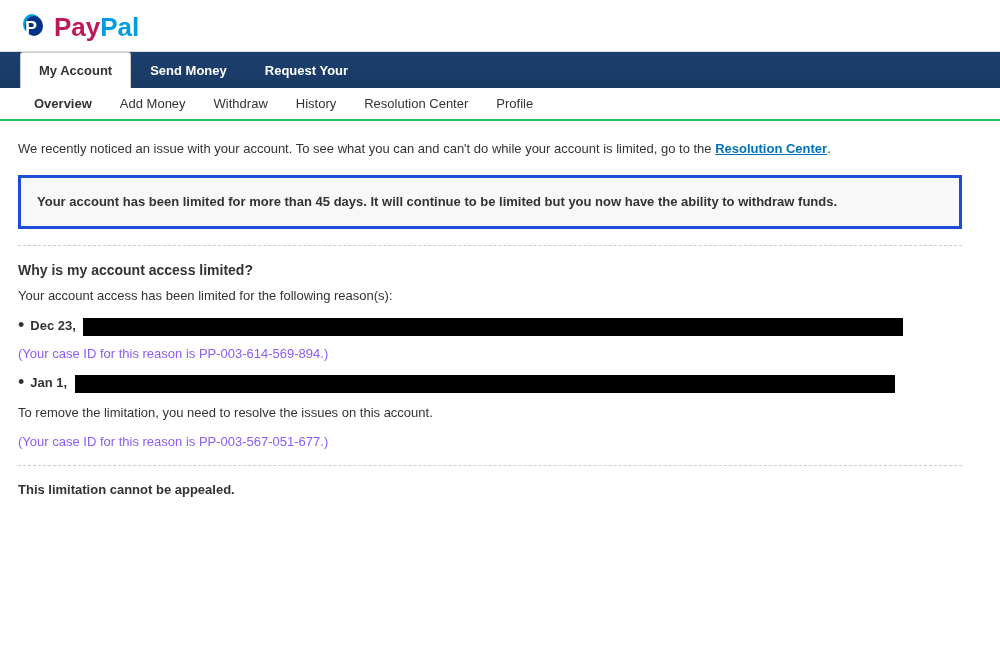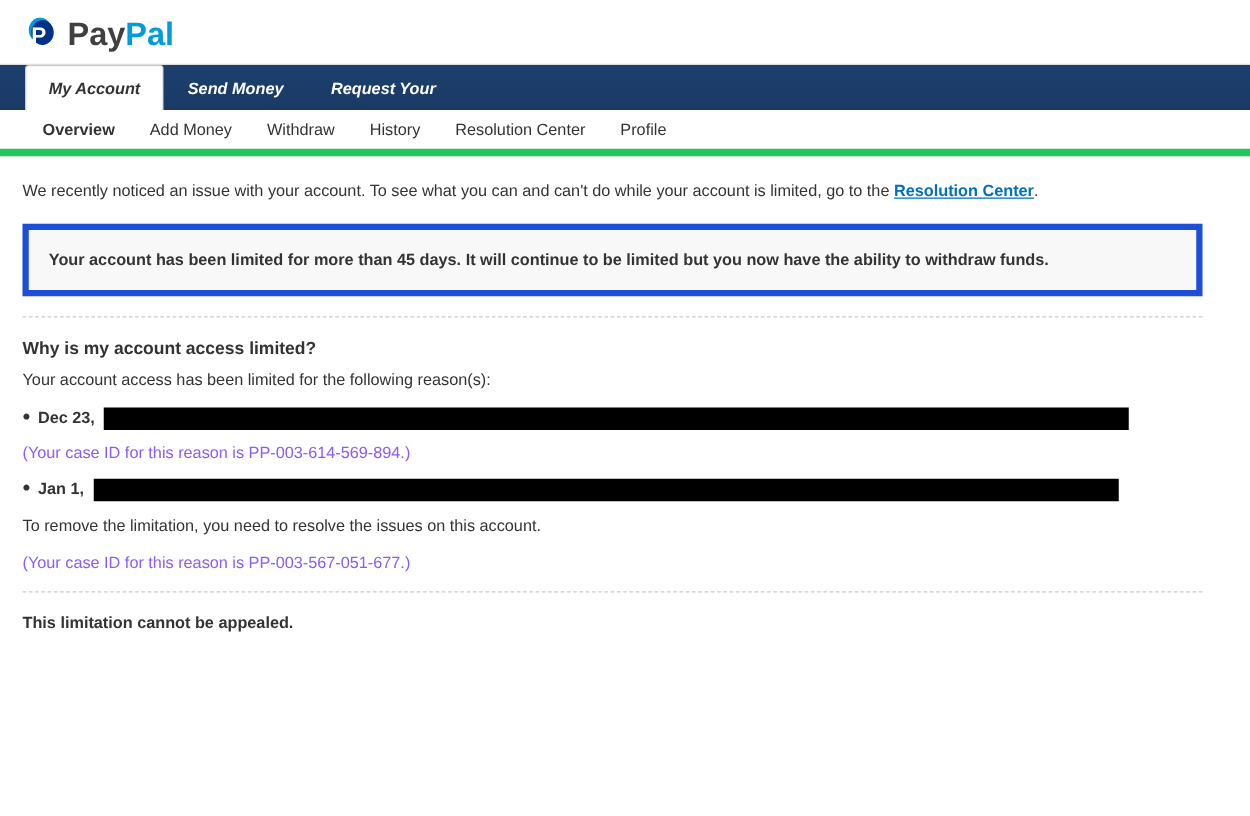--- a/index.html
+++ b/index.html
@@ -3,40 +3,40 @@
   <meta charset="utf-8">
   <style>
     * { margin: 0; padding: 0; box-sizing: border-box; }
     body { font-family: Arial, Helvetica, sans-serif; font-size: 13px; color: #333; background: #fff; }
 
     
     #header { padding: 12px 20px 8px 20px; border-bottom: 1px solid #ddd; }
     .paypal-logo { display: flex; align-items: center; gap: 6px; }
     .paypal-p-icon { width: 28px; height: 28px; }
     .paypal-wordmark { font-size: 26px; font-weight: bold; }
-    .paypal-pay { color: #404040; }
+    .paypal-pay { color: #be185d; }
     .paypal-pal { color: #009cde; }
 
     
-    #main-nav { background: linear-gradient(to bottom, #1c3f6e, #1a3a65); padding: 0 20px; display: flex; align-items: flex-end; font-style: italic; }
+    #main-nav { background: linear-gradient(to bottom, #1c3f6e, #1a3a65); padding: 0 20px; display: flex; align-items: flex-end; }
     .nav-tab { padding: 10px 18px; font-size: 13px; font-weight: bold; color: #fff; cursor: pointer; border: 1px solid transparent; border-bottom: none; text-decoration: none; display: inline-block; }
     .nav-tab.active { background: #fff; color: #333; border-color: #ccc; border-radius: 3px 3px 0 0; }
 
     
-    #sub-nav { border-bottom: 6px solid #22c55e; padding: 0 20px; display: flex; align-items: center; gap: 0; background: #fff; }
+    #sub-nav { border-bottom: 2px solid #22c55e; padding: 0 20px; display: flex; align-items: center; gap: 0; background: #fff; }
     .sub-nav-item { padding: 8px 14px; font-size: 13px; color: #333; cursor: pointer; text-decoration: none; display: inline-block; }
     .sub-nav-item.active { font-weight: bold; }
 
     
     #content { padding: 18px 18px; max-width: 980px; }
 
     .notice-text { font-size: 13px; color: #333; margin-bottom: 16px; line-height: 1.5; }
     .notice-text a { color: #0070ba; text-decoration: underline; font-weight: bold; }
 
-    .warning-box { border: 5px solid #1d4ed8; background: #f8f8f8; padding: 14px 16px; margin-bottom: 16px; font-size: 13px; line-height: 1.6; }
+    .warning-box { border: 3px solid #1d4ed8; background: #f8f8f8; padding: 14px 16px; margin-bottom: 16px; font-size: 13px; line-height: 1.6; }
     .warning-box strong { font-weight: bold; }
 
     .divider { border: none; border-top: 1px dashed #ccc; margin: 16px 0; }
 
     .section-title { font-size: 14px; font-weight: bold; margin-bottom: 8px; }
     .section-text { font-size: 13px; margin-bottom: 12px; line-height: 1.5; }
 
     .reason-item { display: flex; align-items: flex-start; gap: 6px; margin-bottom: 10px; }
     .bullet { font-size: 18px; line-height: 1; margin-top: -2px; }
     .reason-row { width: 100%; }

